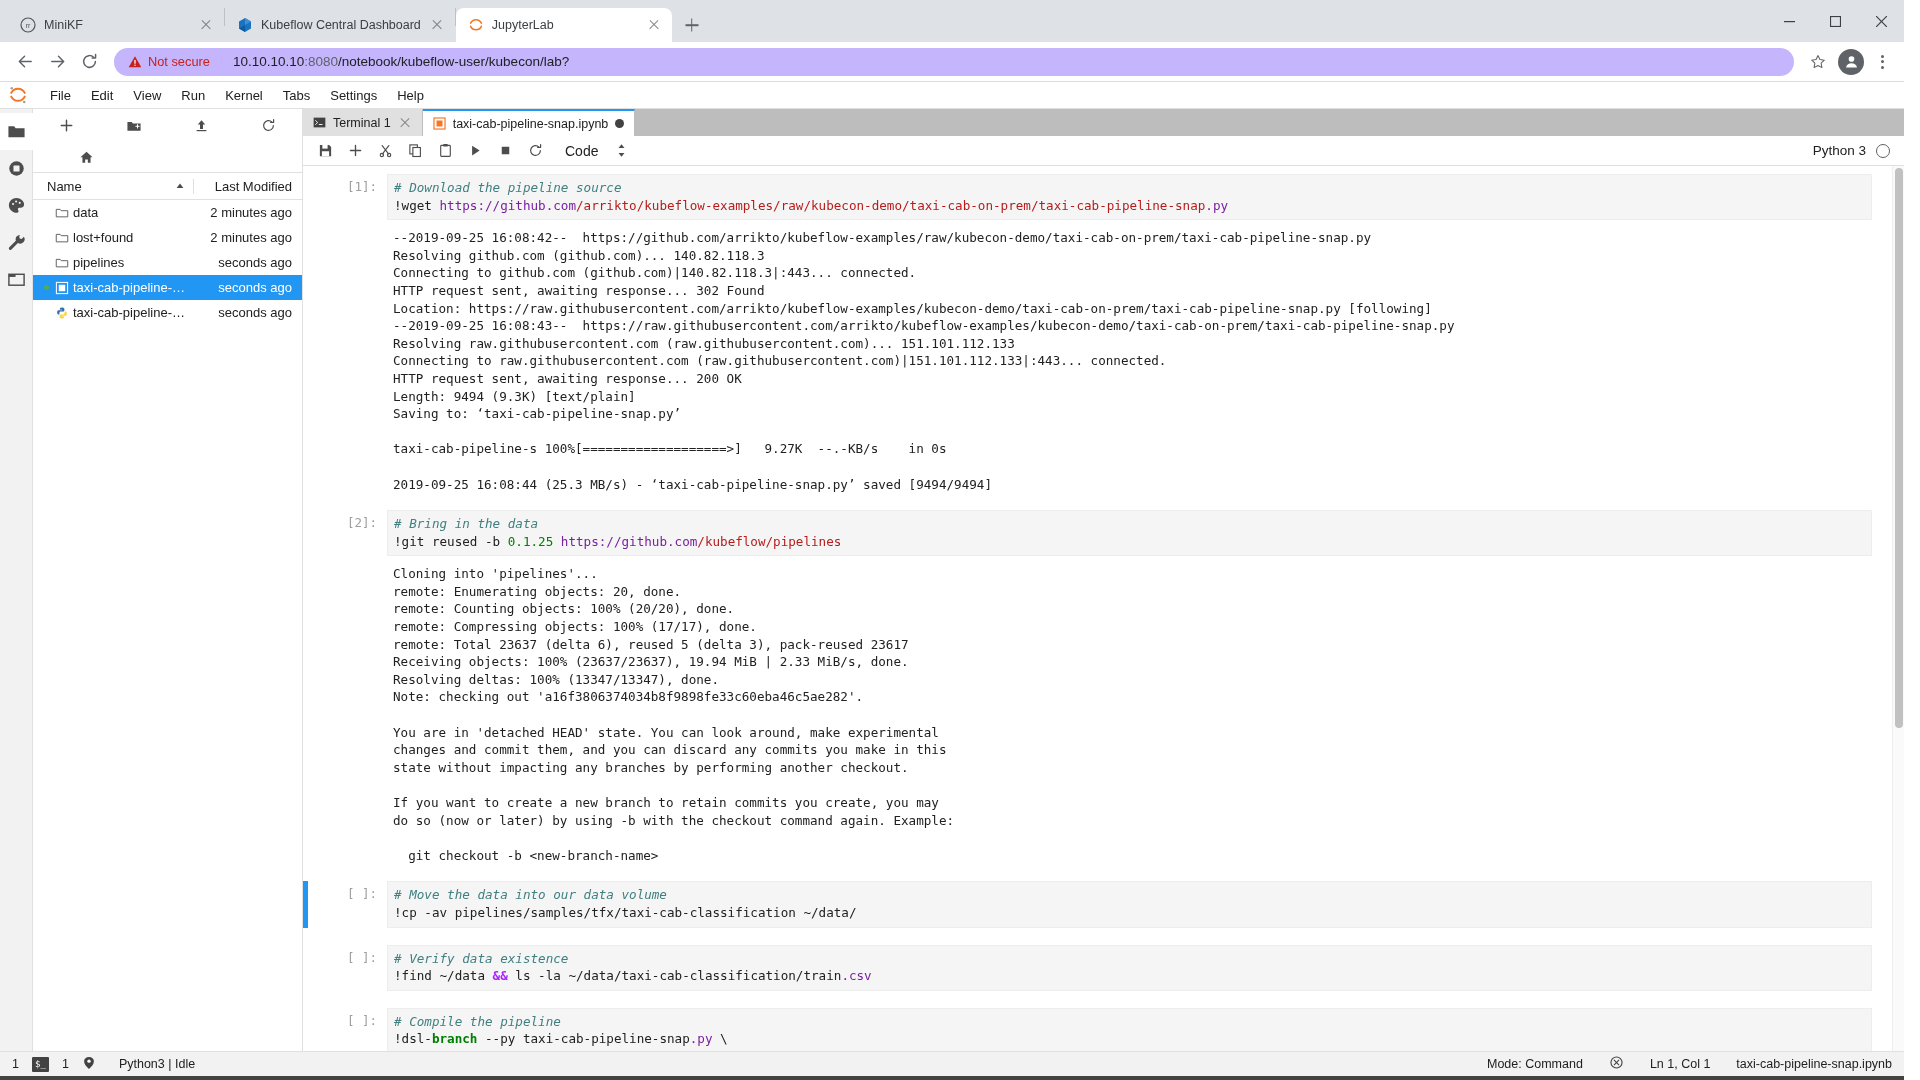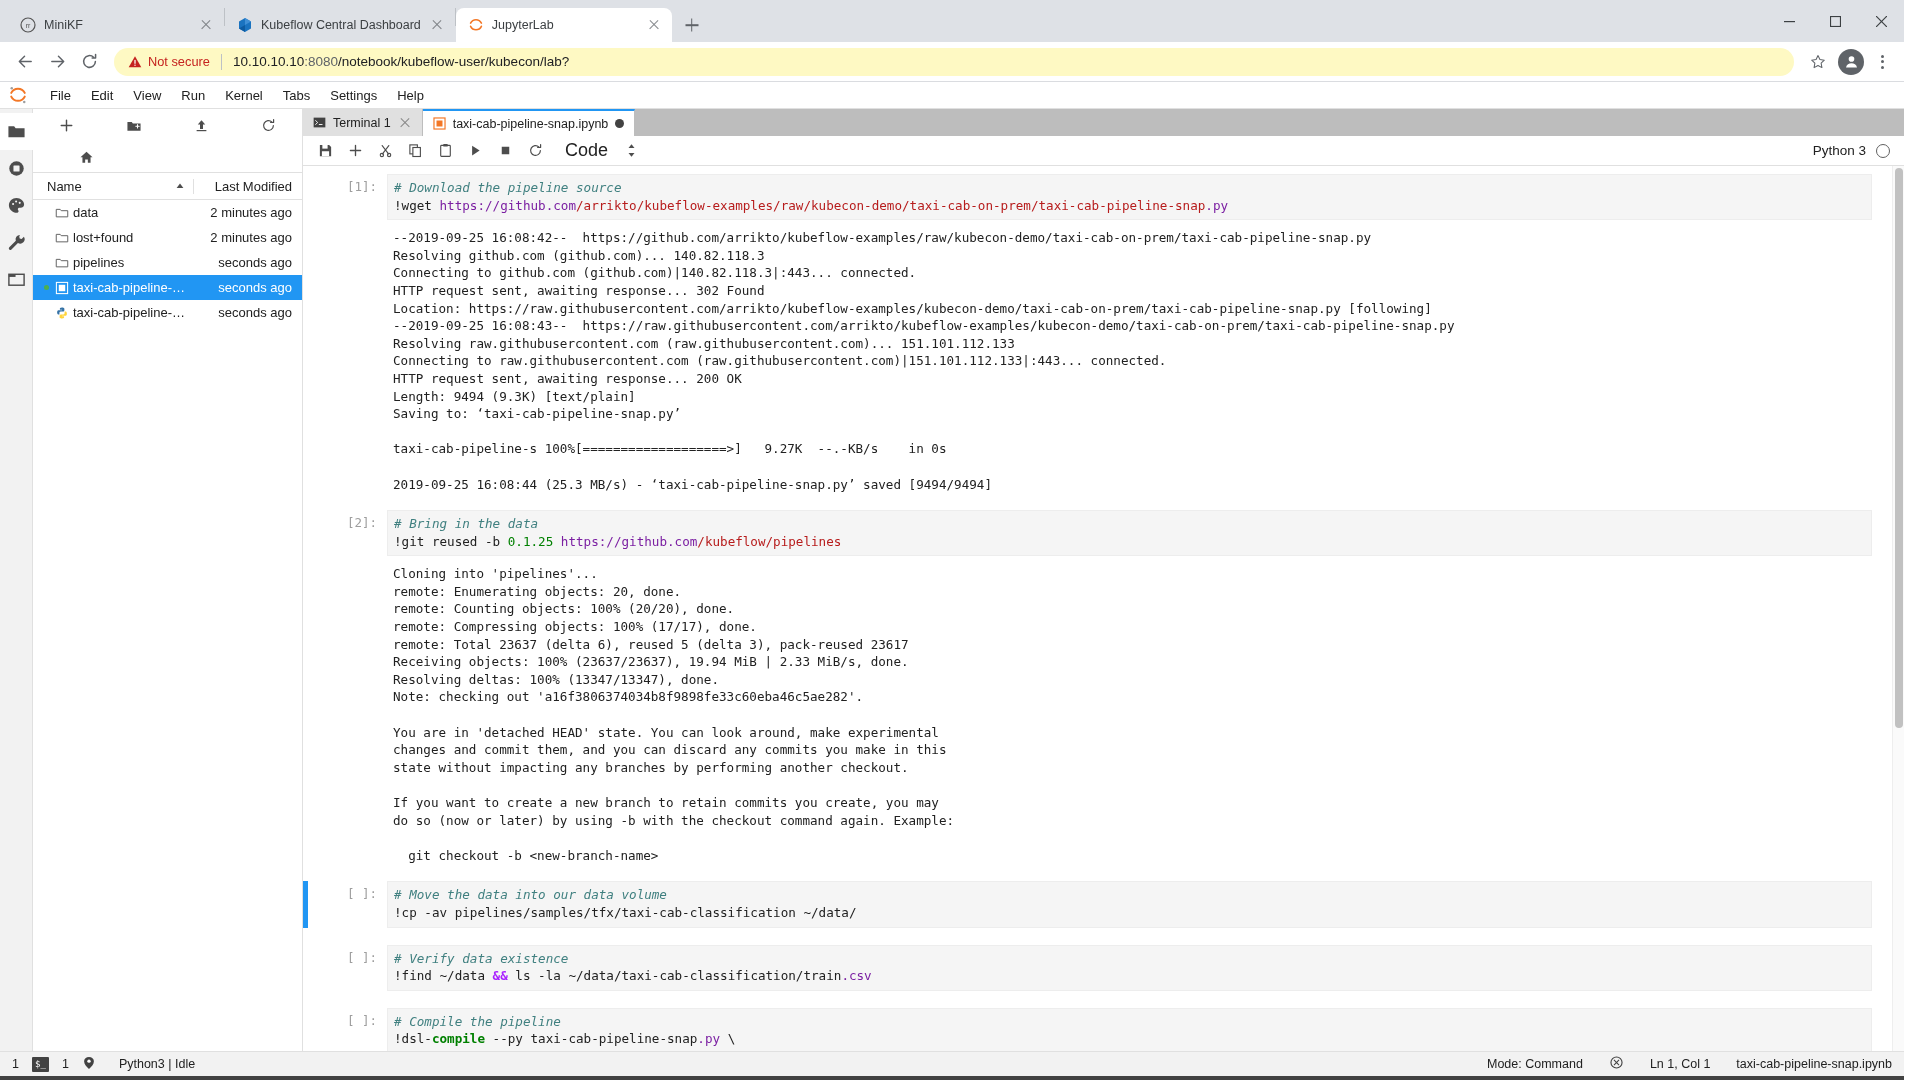--- a/index.html
+++ b/index.html
@@ -46,21 +46,21 @@
   .winbtns { margin-left: auto; display: flex; align-items: center; height: 42px; }
   .winbtn { width: 46px; height: 42px; display: flex; align-items: center; justify-content: center; }
   .winbtn svg { display:block; }
 
   .omnibar {
     height: 40px; background: #ffffff; display: flex; align-items: center;
     gap: 2px; padding: 0 10px; flex: 0 0 40px; border-bottom: 1px solid #dadce0;
   }
   .navbtn { width: 30px; height: 30px; display: flex; align-items: center; justify-content: center; border-radius: 50%; }
   .urlbox {
-    flex: 1; height: 28px; background: #fef9c3; border-radius: 14px;
+    flex: 1; height: 28px; background: #c4b5fd; border-radius: 14px;
     display: flex; align-items: center; padding: 0 14px; margin: 0 8px; gap: 7px;
     font-size: 13.5px; color: #202124;
   }
   .notsecure { display:flex; align-items:center; gap:6px; color:#c5221f; font-size: 12.8px; }
   .urlsep { width:1px; height:16px; background:#bdc1c6; margin: 0 4px; }
   .urlpath { color:#202124; font-size: 13.5px; }
   .urlpath .dim { color: #5f6368; }
   .omniicon { width: 28px; height: 28px; display:flex; align-items:center; justify-content:center; }
   .avatar-btn { width: 26px; height: 26px; border-radius: 50%; background:#5f6368; display:flex;align-items:center;justify-content:center;margin:0 4px;}
   .dots { width: 24px; height: 28px; display:flex;flex-direction:column;align-items:center;justify-content:center;gap:2.5px;}
@@ -126,21 +126,21 @@
   .dt-dirty { width:9px;height:9px;border-radius:50%;background:#424242;flex:0 0 9px;}
 
   .nb-panel { flex:1; display:flex; flex-direction:column; background:#fff; min-height:0; }
   .nb-toolbar {
     height: 30px; flex:0 0 30px; display:flex; align-items:center;
     border-bottom: 1px solid #e0e0e0; padding-left: 8px; gap: 2px;
   }
   .tb-btn { width: 28px; height: 28px; display:flex;align-items:center;justify-content:center; }
   .tb-sel {
     margin-left: 10px; display:flex; align-items:center; gap: 18px;
-    font-size: 18px; color:#212121; padding: 0 4px;
+    font-size: 14px; color:#212121; padding: 0 4px;
   }
   .tb-right { margin-left:auto; display:flex; align-items:center; gap:10px; padding-right: 14px; font-size:13.5px;color:#212121;}
   .kernel-idle { width:14px;height:14px;border:1.6px solid #616161;border-radius:50%; }
 
   .nb-scroll { flex:1; overflow:hidden; position:relative; display:flex; }
   .nb-content { flex:1; padding: 8px 0 0 0; min-width:0; }
   .nb-vscroll { width: 12px; flex:0 0 12px; background:#fafafa; border-left:1px solid #eee; position:relative;}
   .nb-vscroll .thumb { position:absolute; left:2px; width:8px; background:#c1c1c1; border-radius:4px; top: 2px; height: 560px;}
 
   .cell { display:flex; align-items:flex-start; position:relative; padding: 0 20px 0 0; }
@@ -630,21 +630,21 @@
               </div>
 
               <div class="cell-gap"></div>
 
               <div class="cell">
                 <div class="cell-bar"></div>
                 <div class="prompt">[ ]:</div>
                 <div class="cell-inner">
                   <div class="input-area">
 <pre class="code"><span class="cmt"># Compile the pipeline</span>
-<span>!dsl-</span><span class="kw">compile</span><span> --py taxi-cab-pipeline-snap</span><span class="ext">.py</span><span> \
+<span>!dsl-</span><span class="kw">branch</span><span> --py taxi-cab-pipeline-snap</span><span class="ext">.py</span><span> \
             --output taxi-cab-pipeline</span><span class="ext">.tar.gz</span></pre>
                   </div>
                 </div>
               </div>
 
             </div>
 
             <div class="nb-vscroll">
               <div class="thumb"></div>
             </div>

